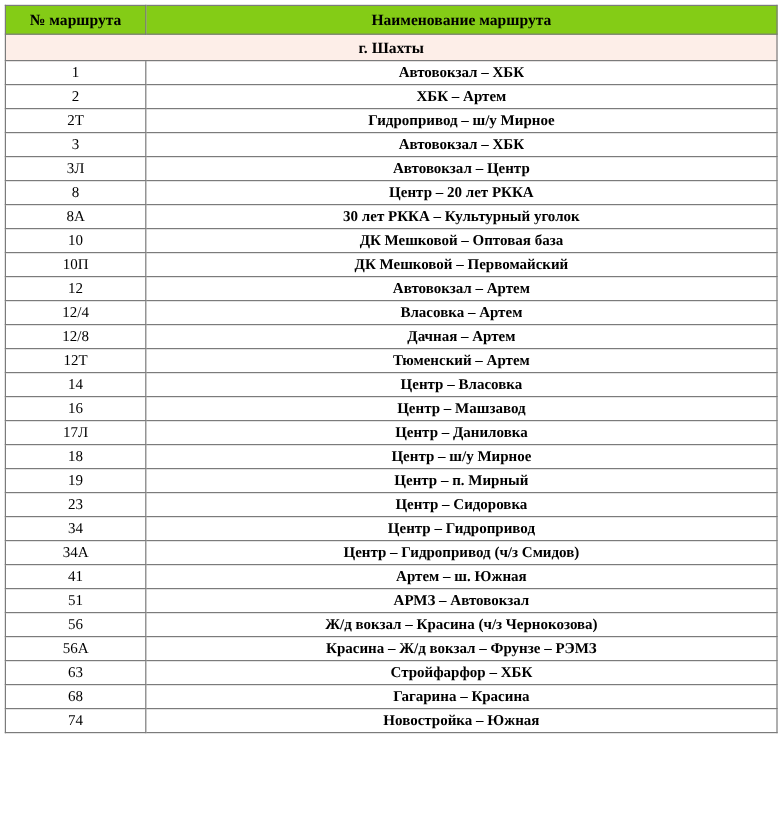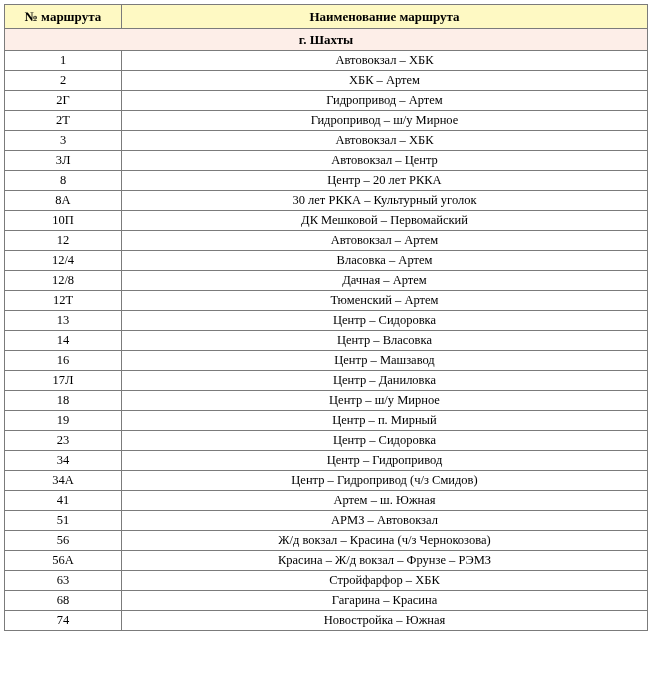--- a/index.html
+++ b/index.html
@@ -29,36 +29,37 @@
   table.routes td {
     border: 1px solid #7b7b7b;
     text-align: center;
     vertical-align: middle;
     font-size: 12.5px;
     line-height: 1.05;
     padding: 2px 2px;
     height: 15px;
   }
   table.routes thead th {
-    background: #fef9c3;
+    background: #84cc16;
     font-weight: bold;
     font-size: 13px;
     padding: 4px 2px;
   }
   tr.section td {
     background: #fdeee8;
     font-weight: bold;
     font-size: 13px;
     padding: 3px 2px;
   }
   td.num {
     font-size: 12.5px;
   }
   td.name {
     font-size: 12.5px;
+    font-weight: bold;
   }
 </style>
 </head>
 <body>
 
 <div class="page">
   <table class="routes">
     <colgroup>
       <col class="c1">
       <col class="c2">
@@ -75,66 +76,62 @@
       </tr>
     <tr>
           <td class="num">1</td>
           <td class="name">Автовокзал – ХБК</td>
         </tr>
         <tr>
           <td class="num">2</td>
           <td class="name">ХБК – Артем</td>
         </tr>
         <tr>
-          <td class="num">2Г</td>
-          <td class="name">Гидропривод – Артем</td>
-        </tr>
-        <tr>
           <td class="num">2Т</td>
           <td class="name">Гидропривод – ш/у Мирное</td>
         </tr>
         <tr>
           <td class="num">3</td>
           <td class="name">Автовокзал – ХБК</td>
         </tr>
         <tr>
           <td class="num">3Л</td>
           <td class="name">Автовокзал – Центр</td>
         </tr>
         <tr>
           <td class="num">8</td>
           <td class="name">Центр – 20 лет РККА</td>
         </tr>
         <tr>
           <td class="num">8А</td>
           <td class="name">30 лет РККА – Культурный уголок</td>
         </tr>
         <tr>
+          <td class="num">10</td>
+          <td class="name">ДК Мешковой – Оптовая база</td>
+        </tr>
+        <tr>
           <td class="num">10П</td>
           <td class="name">ДК Мешковой – Первомайский</td>
         </tr>
         <tr>
           <td class="num">12</td>
           <td class="name">Автовокзал – Артем</td>
         </tr>
         <tr>
           <td class="num">12/4</td>
           <td class="name">Власовка – Артем</td>
         </tr>
         <tr>
           <td class="num">12/8</td>
           <td class="name">Дачная – Артем</td>
         </tr>
         <tr>
           <td class="num">12Т</td>
           <td class="name">Тюменский – Артем</td>
-        </tr>
-        <tr>
-          <td class="num">13</td>
-          <td class="name">Центр – Сидоровка</td>
         </tr>
         <tr>
           <td class="num">14</td>
           <td class="name">Центр – Власовка</td>
         </tr>
         <tr>
           <td class="num">16</td>
           <td class="name">Центр – Машзавод</td>
         </tr>
         <tr>

